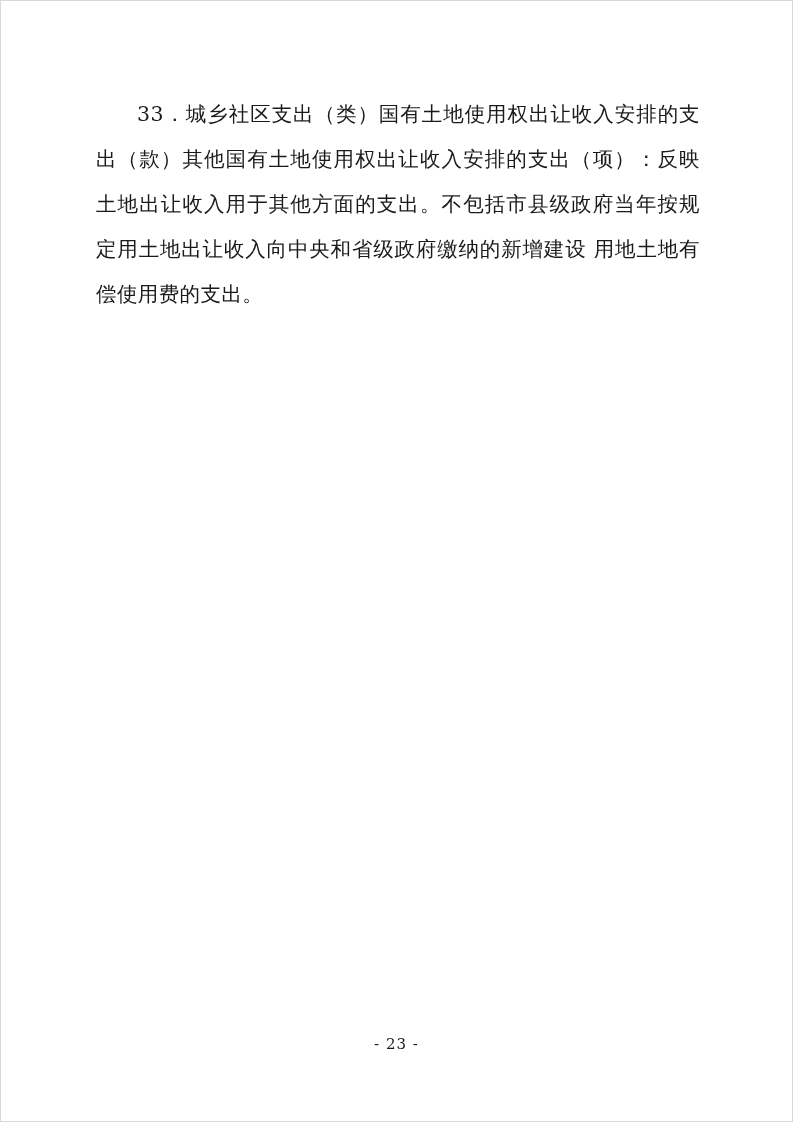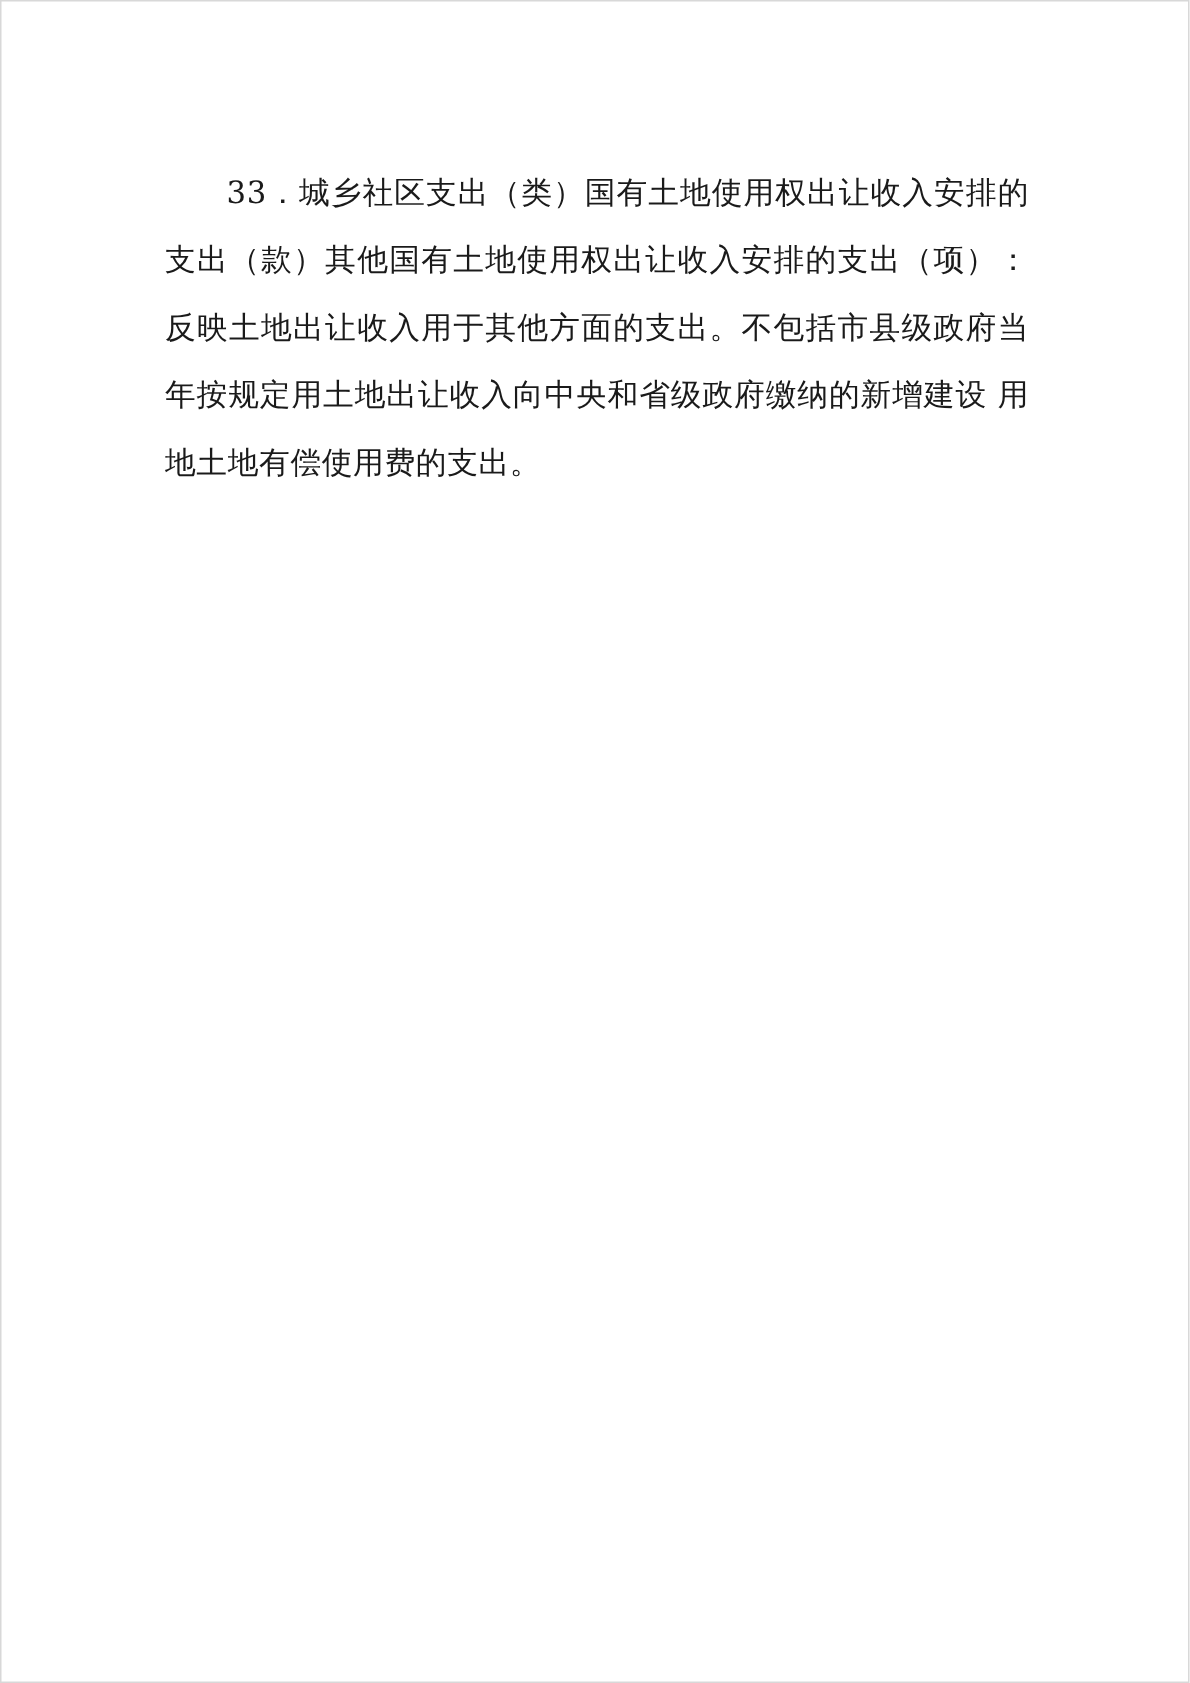--- a/index.html
+++ b/index.html
@@ -38,21 +38,21 @@
     width: 604px;
   }
   .body-paragraph {
     font-size: 20.5px;
     line-height: 45px;
     text-align: justify;
     text-justify: inter-ideograph;
     text-indent: 2em;
     letter-spacing: 0.4px;
     color: #1a1a1a;
-    margin: 14px;
+    margin: 0;
     word-break: break-all;
   }
   .page-number {
     position: absolute;
     left: 0;
     right: 0;
     top: 1035px;
     text-align: center;
     font-size: 15px;
     letter-spacing: 1px;
@@ -63,13 +63,14 @@
 </head>
 <body>
 
 <div class="page">
   <div class="page-border"></div>
 
   <div class="content">
     <p class="body-paragraph">33．城乡社区支出（类）国有土地使用权出让收入安排的支出（款）其他国有土地使用权出让收入安排的支出（项）：反映土地出让收入用于其他方面的支出。不包括市县级政府当年按规定用土地出让收入向中央和省级政府缴纳的新增建设 用地土地有偿使用费的支出。</p>
   </div>
 
+  <div class="page-number">- 23 -</div>
 </div>
 
 </body></html>

